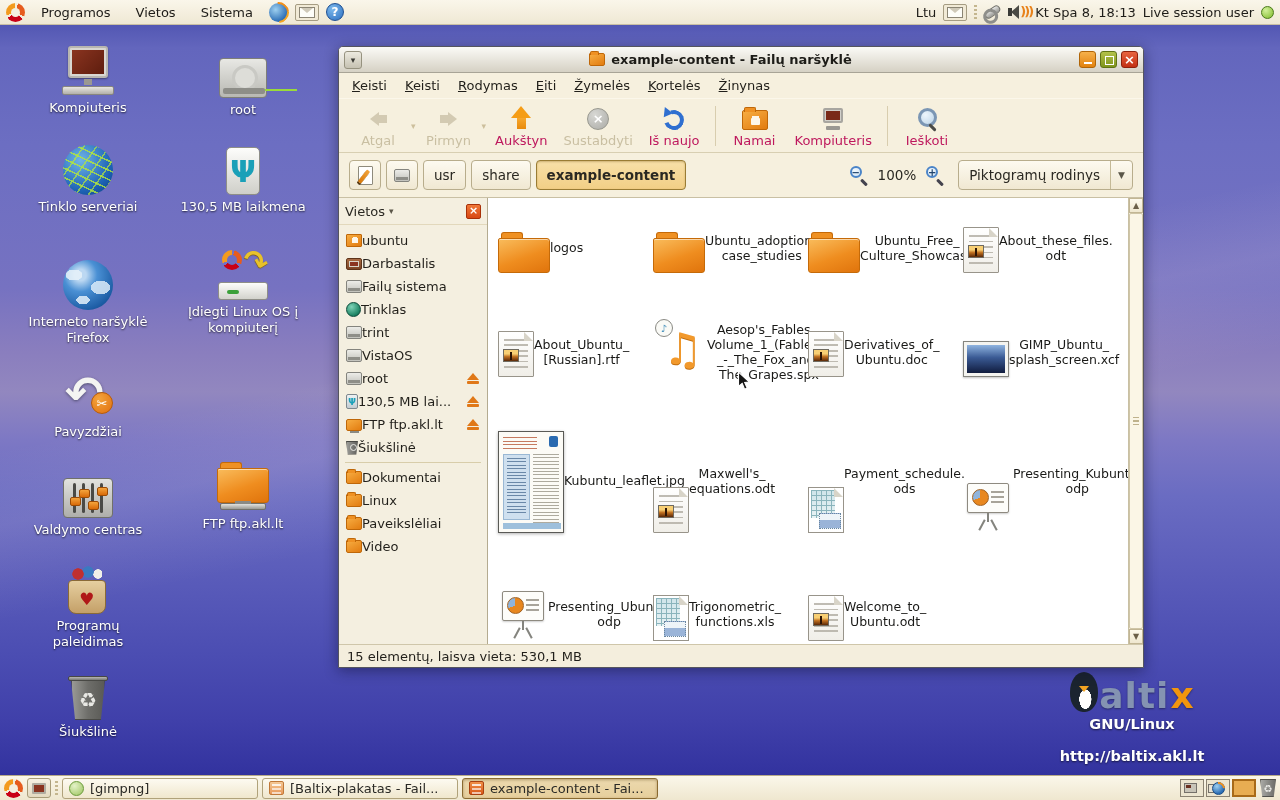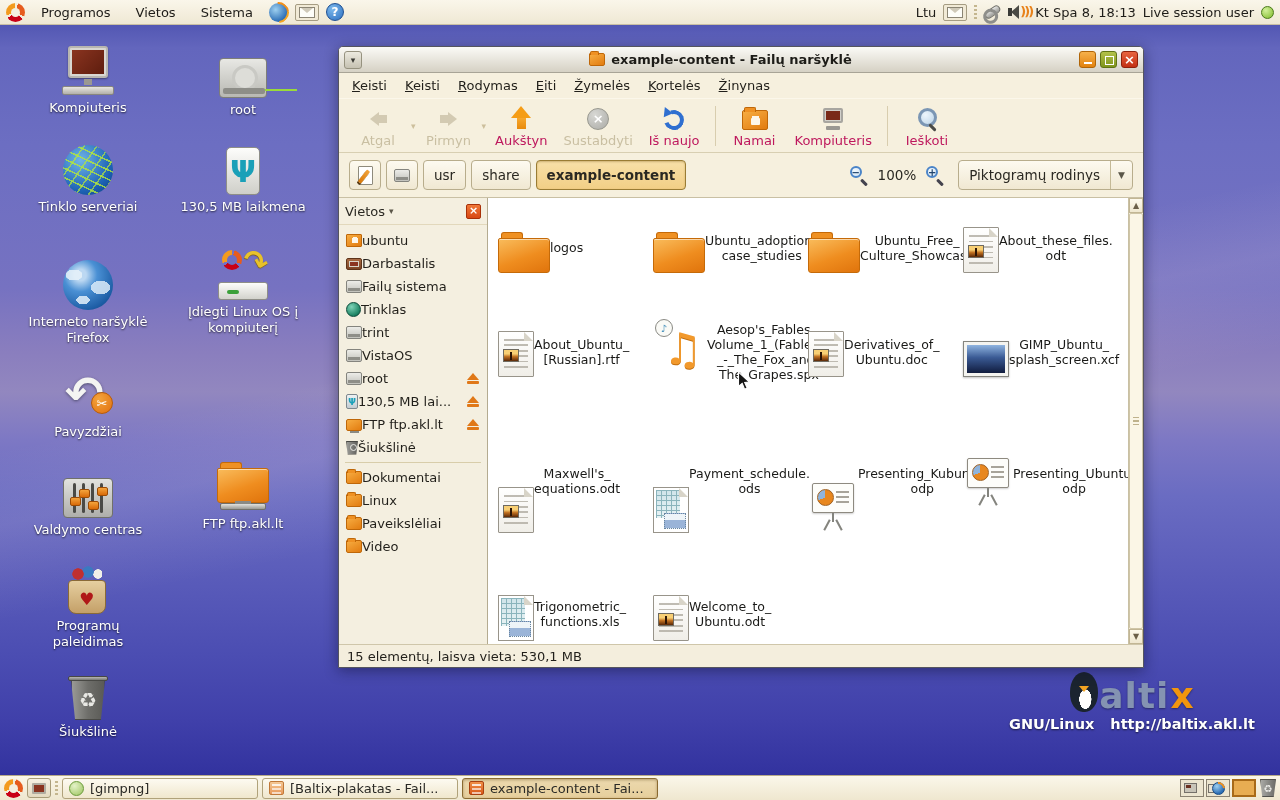--- a/index.html
+++ b/index.html
@@ -140,21 +140,21 @@
   .bx-row { display:flex; align-items:flex-end; justify-content:center; gap:1px; }
   .bx-penguin { position:relative; width:28px; height:40px;
     background:radial-gradient(ellipse 10px 16px at 55% 68%, #fff 0 60%, #1b2430 62%);
     border-radius:50% 50% 46% 46%; }
   .bx-penguin::after { content:""; position:absolute; left:9px; top:14px;
     border-left:5px solid transparent; border-right:5px solid transparent; border-top:6px solid #f2a422; }
   .bx-main { font-size:36px; font-weight:bold; color:#8493b2; letter-spacing:1px;
     text-shadow:0 1px 2px rgba(20,20,40,.5); line-height:.9;}
   .bx-x { font-size:36px; font-weight:bold; color:#f2950e; text-shadow:0 1px 2px rgba(20,20,40,.5); line-height:.9;}
   .bx-tag { margin-top:4px; display:flex; justify-content:center; gap:16px;
-    color:#fff; font-size:14.5px; font-weight:bold; text-shadow:0 1px 2px rgba(0,0,0,.6); }
+    color:#fff; font-size:14.5px; font-weight:bold; text-shadow:0 1px 2px rgba(0,0,0,.6);flex-direction:column; }
 
   
   .window { position:absolute; left:338px; top:46px; width:806px; height:622px;
     background:#f4eedd; border:1px solid #55555e; border-radius:5px 5px 0 0;
     box-shadow:0 3px 14px rgba(10,10,40,.45); display:flex; flex-direction:column; z-index:20; }
   .titlebar { height:26px; background:linear-gradient(#fbfaf6,#d5d1c4); border-bottom:1px solid #a8a496;
     border-radius:4px 4px 0 0; display:flex; align-items:center; padding:0 5px; gap:4px; }
   .tb-menu-btn { width:18px; height:18px; background:linear-gradient(#eceadf,#c6c2b2); border:1px solid #96927f;
     border-radius:3px; font-size:9px; color:#3a3a34; display:flex; align-items:center; justify-content:center; }
   .tb-center { flex:1; display:flex; align-items:center; justify-content:center; gap:6px; }
@@ -786,20 +786,32 @@
               <div class="ic-image">
                 <div class="iv"></div>
               </div>
             </div>
           <div class="flabel">GIMP_Ubuntu_
 splash_screen.xcf</div>
           </div>
 
         <div class="fcell">
           <div class="ibox r3">
+              <div class="ic-thumb">
+            <div class="t-head"></div>
+                <div class="t-logo"></div>
+                <div class="t-band"></div>
+                <div class="t-col2"></div>
+                <div class="t-foot"></div>
+              </div>
+            </div>
+          <div class="flabel">Kubuntu_leaflet.jpg</div>
+          </div>
+        <div class="fcell">
+          <div class="ibox r3">
               <div class="pg">
                 <div class="lines"></div>
                 <div class="pic"></div>
               </div>
             </div>
           <div class="flabel">Maxwell's_
 equations.odt</div>
           </div>
         <div class="fcell">
           <div class="ibox r3">

